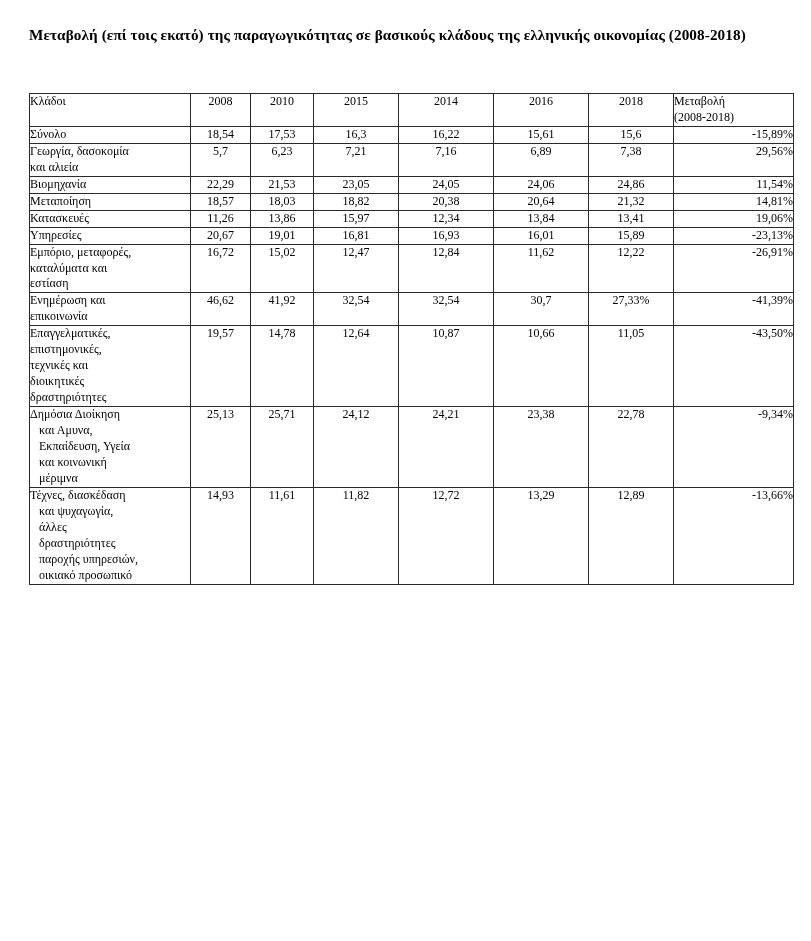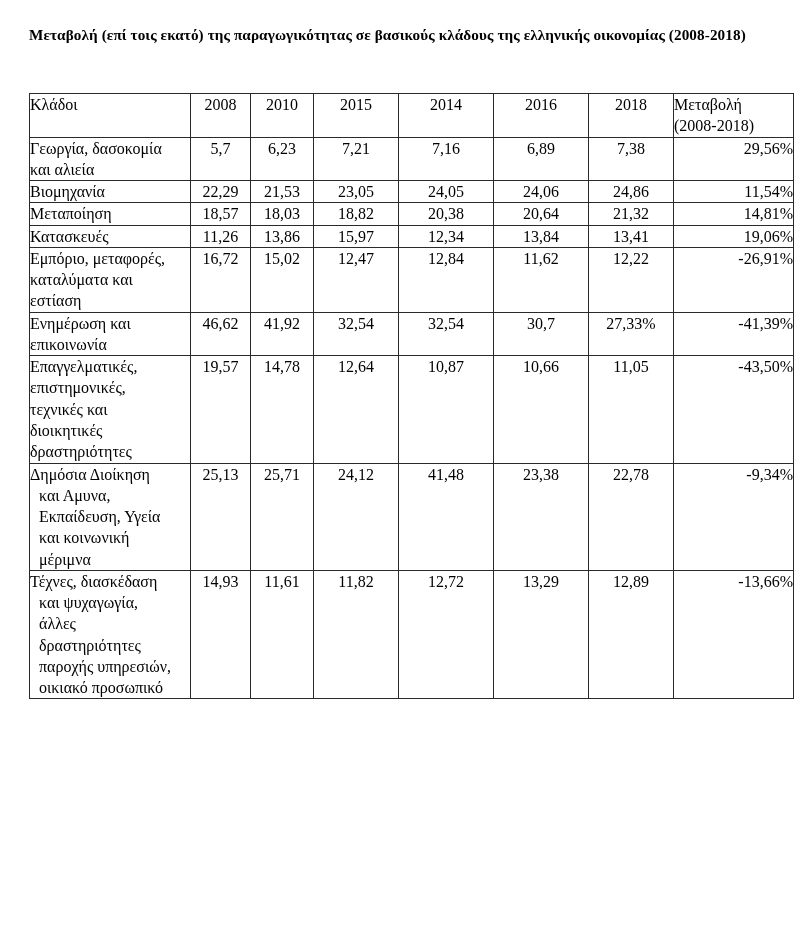--- a/index.html
+++ b/index.html
@@ -43,21 +43,21 @@
   .table-wrap {
     position: absolute;
     left: 29px;
     top: 93px;
     width: 764px;
   }
   table.stat {
     border-collapse: collapse;
     width: 764px;
     table-layout: fixed;
-    font-size: 16px;
+    font-size: 12px;
     line-height: 1.33;
   }
   table.stat th,
   table.stat td {
     border: 1px solid #2a2a2a;
     vertical-align: top;
     padding: 0;
     font-weight: normal;
   }
 
@@ -138,20 +138,32 @@
           <th class="cell-num">2018</th>
           <th class="cell-chg">
             <span class="lbl">
               <span>Μεταβολή</span>
               <span class="cont">(2008-2018)</span>
             </span>
           </th>
         </tr>
       </thead>
       <tbody id="table-body">
+          <tr>
+            <td class="cell-label">
+              <span class="lbl"><span>Σύνολο</span></span>
+            </td>
+            <td class="cell-num">18,54</td>
+            <td class="cell-num">17,53</td>
+            <td class="cell-num">16,3</td>
+            <td class="cell-num">16,22</td>
+            <td class="cell-num">15,61</td>
+            <td class="cell-num">15,6</td>
+            <td class="cell-chg">-15,89%</td>
+          </tr>
           <tr class="row-tall">
             <td class="cell-label">
               <span class="lbl"><span>Γεωργία, δασοκομία</span><span class="cont">και αλιεία</span></span>
             </td>
             <td class="cell-num">5,7</td>
             <td class="cell-num">6,23</td>
             <td class="cell-num">7,21</td>
             <td class="cell-num">7,16</td>
             <td class="cell-num">6,89</td>
             <td class="cell-num">7,38</td>
@@ -186,20 +198,32 @@
               <span class="lbl"><span>Κατασκευές</span></span>
             </td>
             <td class="cell-num">11,26</td>
             <td class="cell-num">13,86</td>
             <td class="cell-num">15,97</td>
             <td class="cell-num">12,34</td>
             <td class="cell-num">13,84</td>
             <td class="cell-num">13,41</td>
             <td class="cell-chg">19,06%</td>
           </tr>
+          <tr>
+            <td class="cell-label">
+              <span class="lbl"><span>Υπηρεσίες</span></span>
+            </td>
+            <td class="cell-num">20,67</td>
+            <td class="cell-num">19,01</td>
+            <td class="cell-num">16,81</td>
+            <td class="cell-num">16,93</td>
+            <td class="cell-num">16,01</td>
+            <td class="cell-num">15,89</td>
+            <td class="cell-chg">-23,13%</td>
+          </tr>
           <tr class="row-tall">
             <td class="cell-label">
               <span class="lbl"><span>Εμπόριο, μεταφορές,</span><span class="cont">καταλύματα και</span><span class="cont">εστίαση</span></span>
             </td>
             <td class="cell-num">16,72</td>
             <td class="cell-num">15,02</td>
             <td class="cell-num">12,47</td>
             <td class="cell-num">12,84</td>
             <td class="cell-num">11,62</td>
             <td class="cell-num">12,22</td>
@@ -229,21 +253,21 @@
             <td class="cell-num">11,05</td>
             <td class="cell-chg">-43,50%</td>
           </tr>
           <tr class="row-tall">
             <td class="cell-label">
               <span class="lbl"><span>Δημόσια Διοίκηση</span><span class="cont cont-indent">και Αμυνα,</span><span class="cont cont-indent">Εκπαίδευση, Υγεία</span><span class="cont cont-indent">και κοινωνική</span><span class="cont cont-indent">μέριμνα</span></span>
             </td>
             <td class="cell-num">25,13</td>
             <td class="cell-num">25,71</td>
             <td class="cell-num">24,12</td>
-            <td class="cell-num">41,48</td>
+            <td class="cell-num">24,21</td>
             <td class="cell-num">23,38</td>
             <td class="cell-num">22,78</td>
             <td class="cell-chg">-9,34%</td>
           </tr>
           <tr class="row-tall">
             <td class="cell-label">
               <span class="lbl"><span>Τέχνες, διασκέδαση</span><span class="cont cont-indent">και ψυχαγωγία,</span><span class="cont cont-indent">άλλες</span><span class="cont cont-indent">δραστηριότητες</span><span class="cont cont-indent">παροχής υπηρεσιών,</span><span class="cont cont-indent">οικιακό προσωπικό</span></span>
             </td>
             <td class="cell-num">14,93</td>
             <td class="cell-num">11,61</td>

